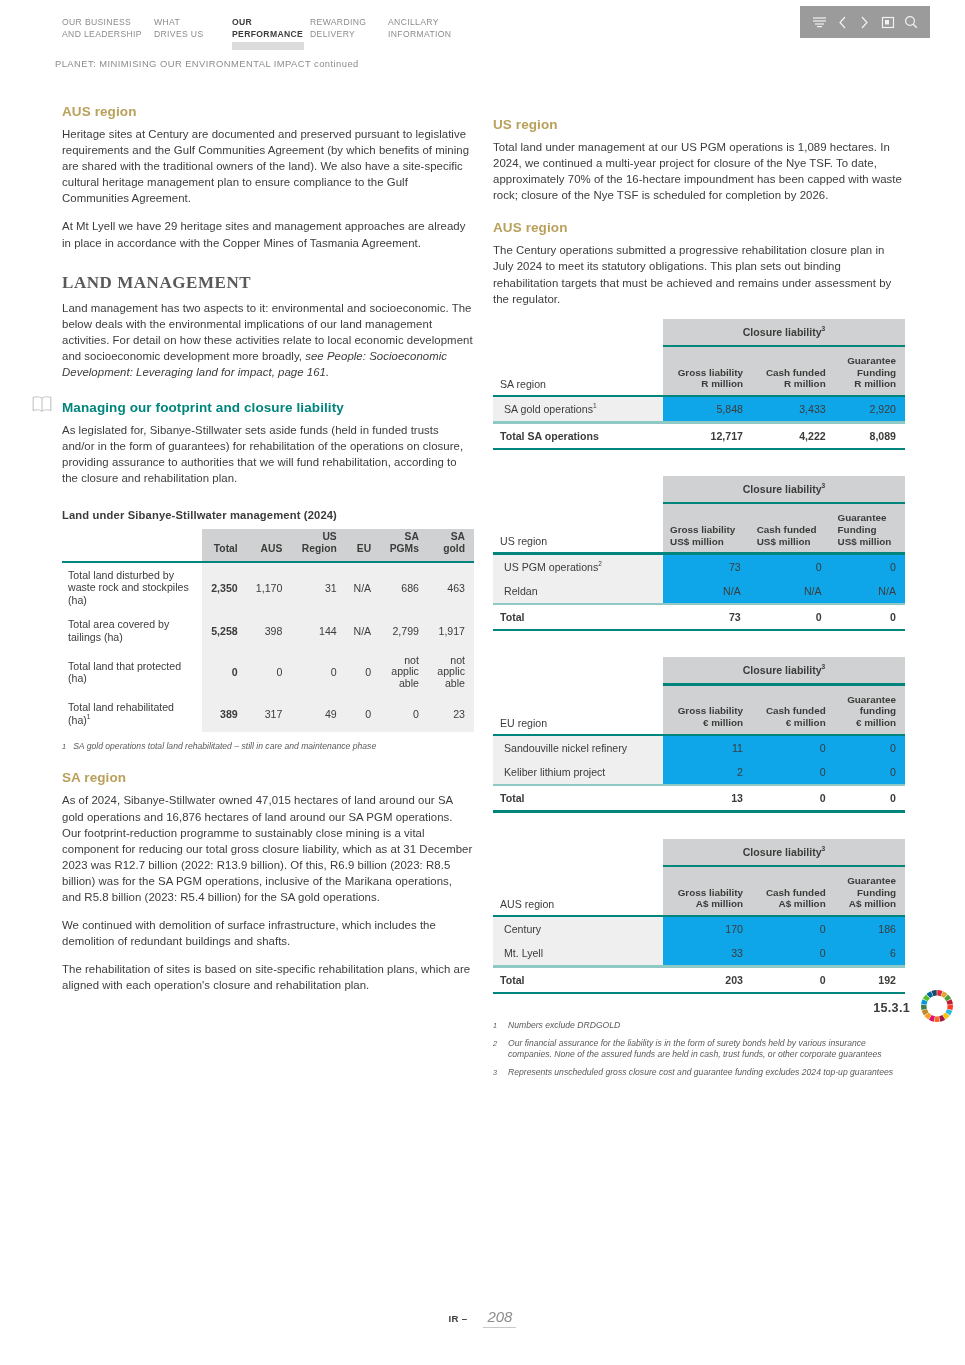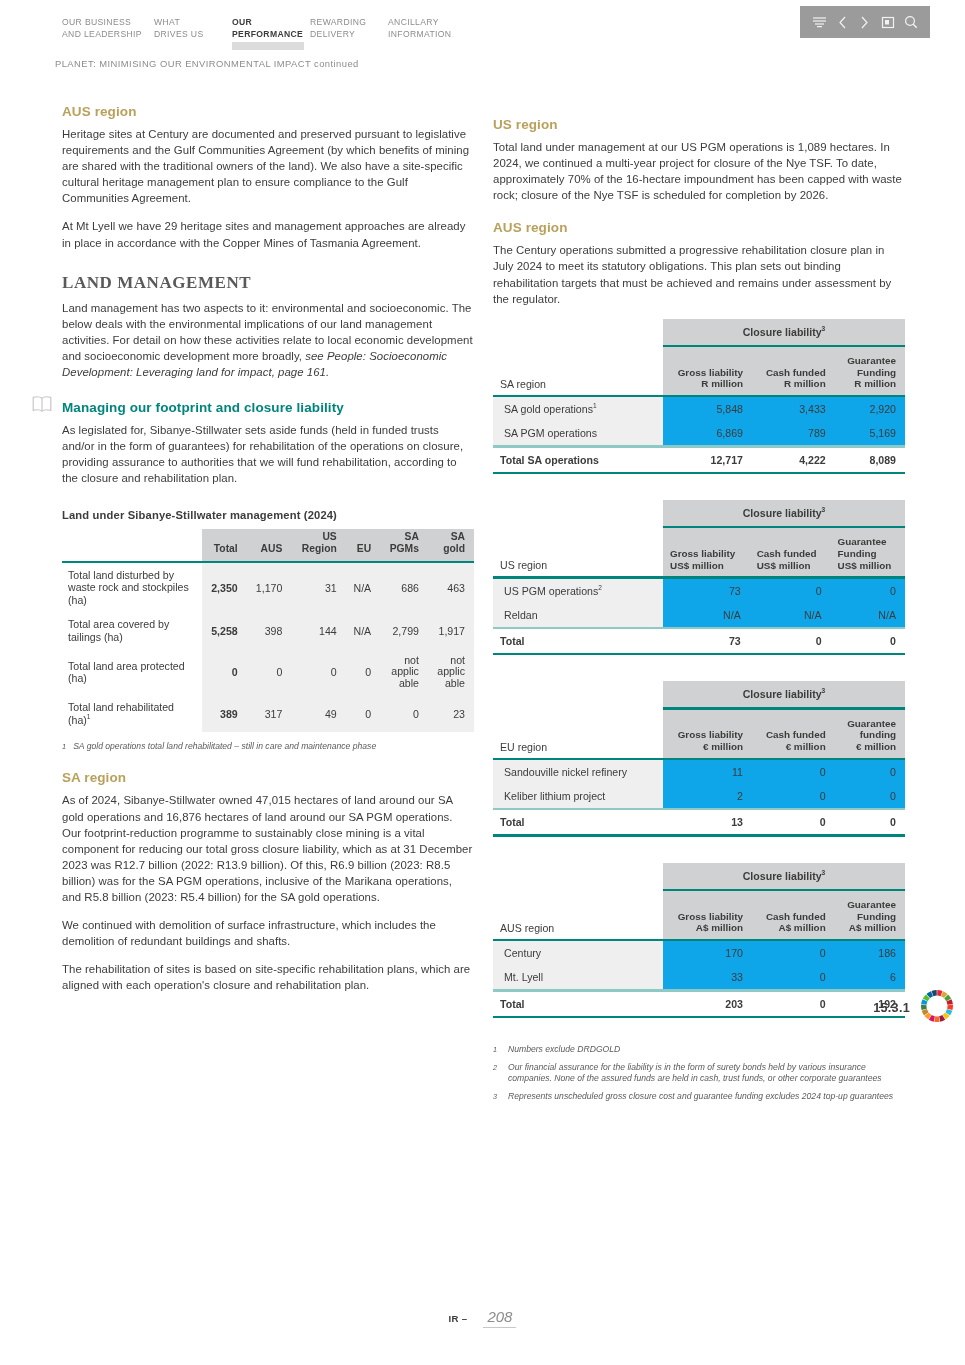--- a/index.html
+++ b/index.html
@@ -239,21 +239,21 @@
         <tr>
           <td class="lbl">Total area covered by tailings (ha)</td>
           <td class="num shade b">5,258</td>
           <td class="num shade">398</td>
           <td class="num shade">144</td>
           <td class="num shade">N/A</td>
           <td class="num shade">2,799</td>
           <td class="num shade">1,917</td>
         </tr>
         <tr>
-          <td class="lbl">Total land area protected (ha)</td>
+          <td class="lbl">Total land that protected (ha)</td>
           <td class="num shade b">0</td>
           <td class="num shade">0</td>
           <td class="num shade">0</td>
           <td class="num shade">0</td>
           <td class="num shade wrapna">
             <div>not</div>
             <div>applic</div>
             <div>able</div>
           </td>
           <td class="num shade wrapna">
@@ -321,26 +321,20 @@
           </tr>
           <tr class="r">
             <td colspan="4" class="rule-teal"></td>
           </tr>
           <tr>
             <td class="rl">SA gold operations<sup>1</sup></td>
             <td class="rv">5,848</td>
             <td class="rv">3,433</td>
             <td class="rv">2,920</td>
           </tr>
-          <tr>
-            <td class="rl">SA PGM operations</td>
-            <td class="rv">6,869</td>
-            <td class="rv">789</td>
-            <td class="rv">5,169</td>
-          </tr>
           <tr class="r">
             <td colspan="4" class="rule-light"></td>
           </tr>
           <tr>
             <td class="tl">Total SA operations</td>
             <td class="tv">12,717</td>
             <td class="tv">4,222</td>
             <td class="tv">8,089</td>
           </tr>
           <tr class="r">

